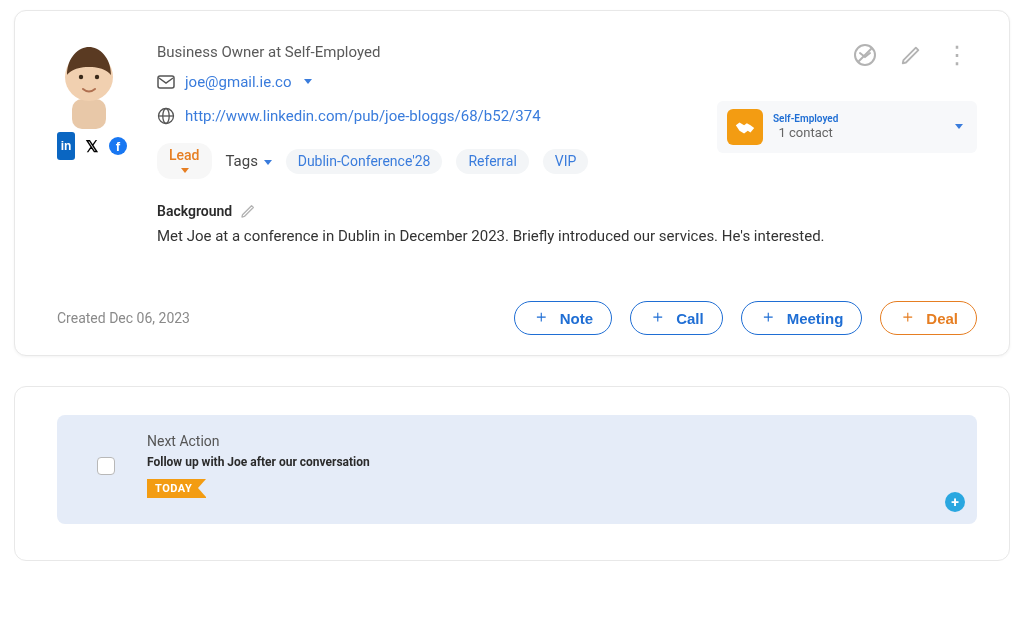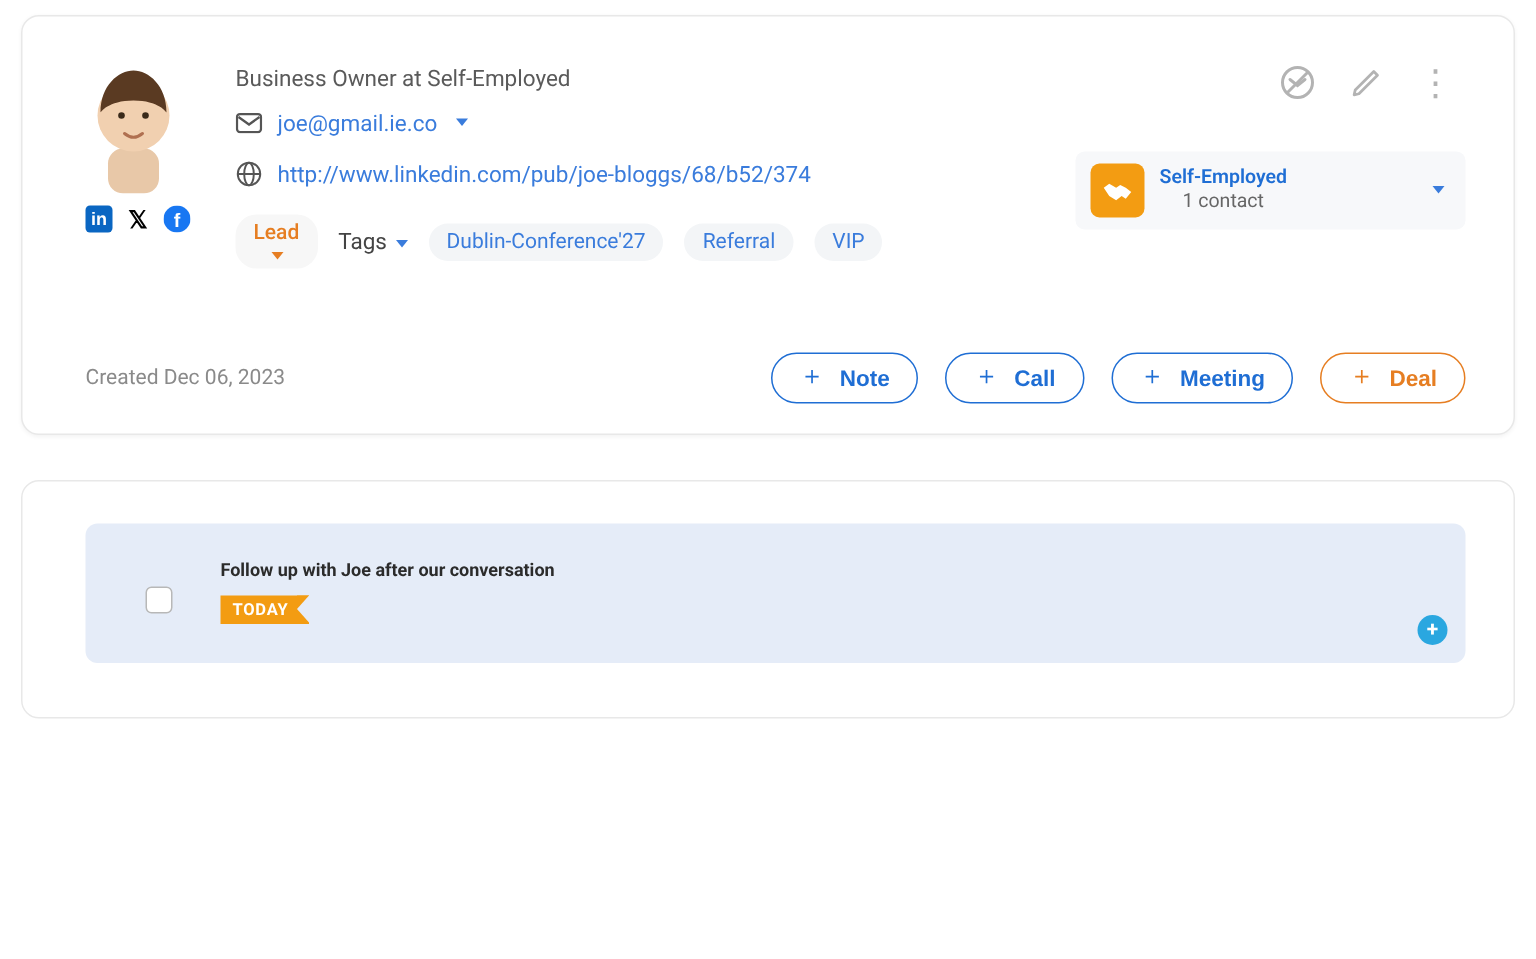--- a/index.html
+++ b/index.html
@@ -36,21 +36,21 @@
   .top-row { display:flex; }
 
   .avatar-col { width:100px; flex:0 0 100px; }
   .avatar {
     width:64px; height:90px;
     display:flex; align-items:center; justify-content:center;
   }
   .socials { display:flex; gap:8px; margin-top:8px; font-size:18px;}
   .socials a { width:18px; height:18px; display:inline-flex; align-items:center; justify-content:center; text-decoration:none;}
   .linkedin-sq {
-    width:18px;height:18px;background:#0a66c2;color:#fff;font-weight:700;font-size:12px;
+    width:18px;height:28px;background:#0a66c2;color:#fff;font-weight:700;font-size:12px;
     display:flex;align-items:center;justify-content:center;border-radius:3px;
     font-family: Arial, sans-serif;
   }
 
   .name-col { flex:1; min-width:0; }
 
   .name-line { display:flex; align-items:center; gap:10px; }
   .name { font-size:26px; font-weight:700; letter-spacing:-0.3px; }
 
   .subtitle { font-size:15px; color:#5a5a5a; margin-top:4px; }
@@ -89,21 +89,21 @@
     position:absolute; right:32px; top:90px;
     width:260px; padding:8px 14px 8px 10px;
     background:#f7f8fa; border-radius:6px;
     display:flex; align-items:center; gap:10px;
   }
   .company-icon {
     width:36px;height:36px;background:var(--orange);border-radius:6px;
     display:flex;align-items:center;justify-content:center;color:#fff;
     flex:0 0 36px;
   }
-  .company-name { color:var(--blue); font-weight:600; font-size:13px; }
+  .company-name { color:var(--blue); font-weight:600; font-size:10px; }
   .company-sub  { color:#666; font-size:13px;text-align:center; }
   .company-caret { margin-left:auto; }
 
   .footer-row {
     display:flex; align-items:center; margin-top:56px;
   }
   .created { color:#8a8a8a; font-size:14px; }
   .btn-row { margin-left:auto; display:flex; gap:18px; }
   .btn {
     height:34px; padding:0 18px; border-radius:17px;
@@ -241,25 +241,36 @@
 
       <div class="tags-line">
         <span class="pill lead">
           <span>Lead</span>
           <span class="caret-down small orange"></span>
         </span>
         <span class="tags-label">
           <span>Tags</span>
           <span class="caret-down small"></span>
         </span>
-        <span class="pill">Dublin-Conference'27</span>
+        <span class="pill">Dublin-Conference'28</span>
         <span class="pill">Referral</span>
         <span class="pill">VIP</span>
       </div>
 
+      <div class="bg-section">
+        <div class="bg-title">
+          <span>Background</span>
+          <span>
+            <svg width="16" height="16" viewBox="0 0 24 24">
+                <path d="M3 21l3.5-.8L20 6.7 17.3 4 3.8 17.5 3 21z" fill="none" stroke="#b3b3b3" stroke-width="2" stroke-linejoin="round"></path>
+              </svg>
+          </span>
+        </div>
+        <div class="bg-text">Met Joe at a conference in Dublin in December 2023. Briefly introduced our services. He's interested.</div>
+      </div>
     </div>
   </div>
 
   <div class="company-chip">
     <span class="company-icon">
       <svg width="22" height="22" viewBox="0 0 24 24" fill="#fff">
           <path d="M2 10l4-3 5 3 3-2 4 2 4 3-4 5-3-2-4 3-5-3-4-6z"></path>
         </svg>
     </span>
     <div style="line-height:1.25">
@@ -287,20 +298,21 @@
       <button class="btn orange">
           <span class="plus">＋</span>
           <span>Deal</span>
         </button>
     </div>
   </div>
 </div>
 
 <div class="next-card">
   <div class="next-inner">
+    <div class="next-title">Next Action</div>
     <span class="checkbox"></span>
     <div class="next-task-line">
       <span class="task-text">Follow up with Joe after our conversation</span>
     </div>
     <span class="today-flag">TODAY</span>
     <span class="add-fab">+</span>
   </div>
 </div>
 
 </body></html>

